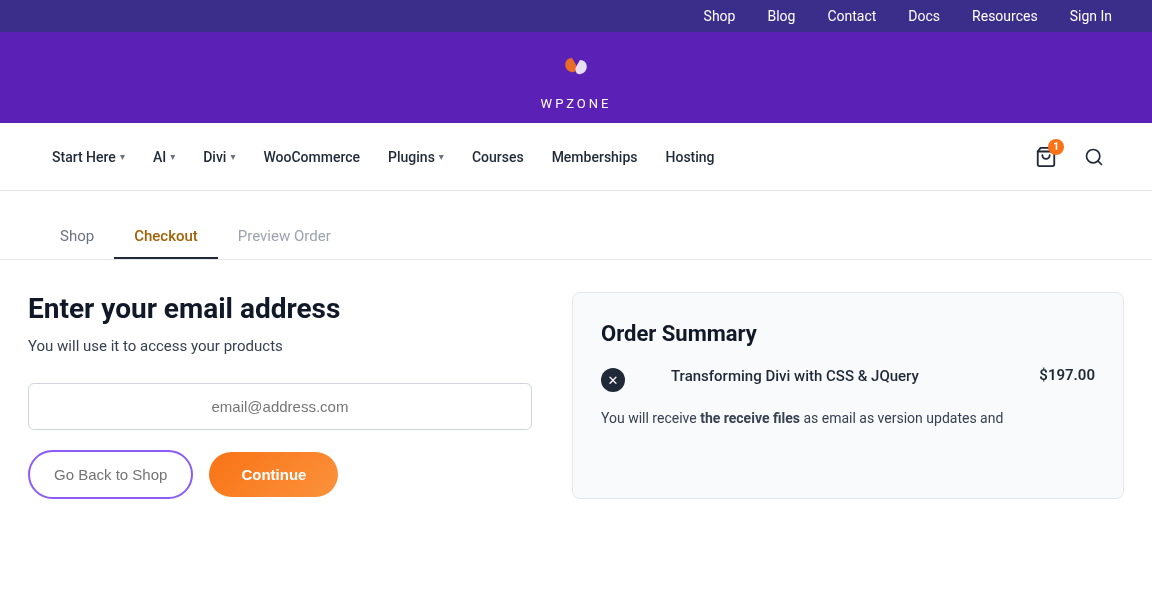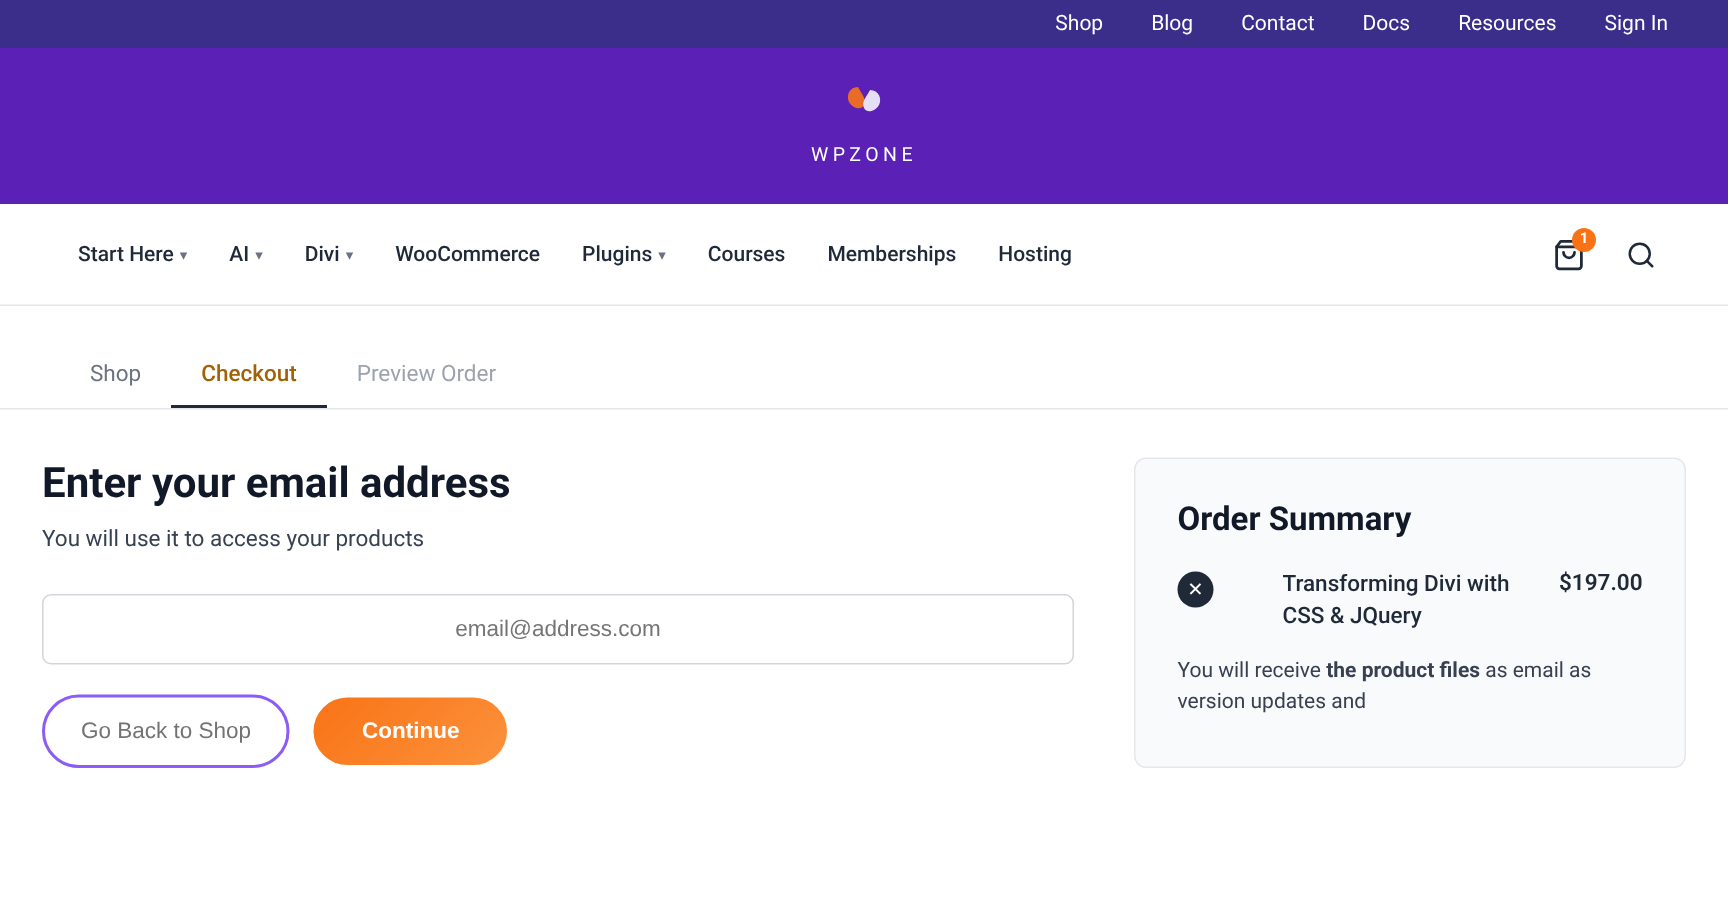--- a/index.html
+++ b/index.html
@@ -26,21 +26,21 @@
       display: flex;
       flex-direction: column;
       align-items: center;
       padding: 16px 0 0 0;
     }
     .logo-text {
       color: #fff;
       font-size: 13px;
       letter-spacing: 3px;
       margin-top: 4px;
-      margin-bottom: 25px;
+      margin-bottom: 12px;
     }
 
     
     .main-nav {
       background: #fff;
       border-bottom: 1px solid #e5e7eb;
       display: flex;
       align-items: center;
       padding: 0 40px;
       height: 68px;
@@ -117,21 +117,21 @@
     .tab-item.visited { color: #6b7280; }
 
     
     .main-content {
       display: flex;
       padding: 0 28px;
       gap: 40px;
     }
     .left-panel { flex: 1; }
     .right-panel {
-      width: 368px;
+      width: 552px;
       background: #f9fafb;
       border: 1px solid #e5e7eb;
       border-radius: 8px;
       padding: 28px;
     }
 
     h1.email-heading {
       font-size: 28px;
       font-weight: 700;
       color: #111827;
@@ -321,16 +321,16 @@
   </div>
 
   <div class="right-panel">
     <div class="order-summary-title">Order Summary</div>
     <div class="order-item">
       <div class="remove-btn">✕</div>
       <div class="order-item-name">Transforming Divi with CSS &amp; JQuery</div>
       <div class="order-item-price">$197.00</div>
     </div>
     <p class="order-note">
-      <span>You will receive </span><strong>the product files</strong><span> as email as version updates and</span>
+      <span>You will receive </span><strong>the receive files</strong><span> as email as version updates and</span>
     </p>
   </div>
 </div>
 
 </body></html>

